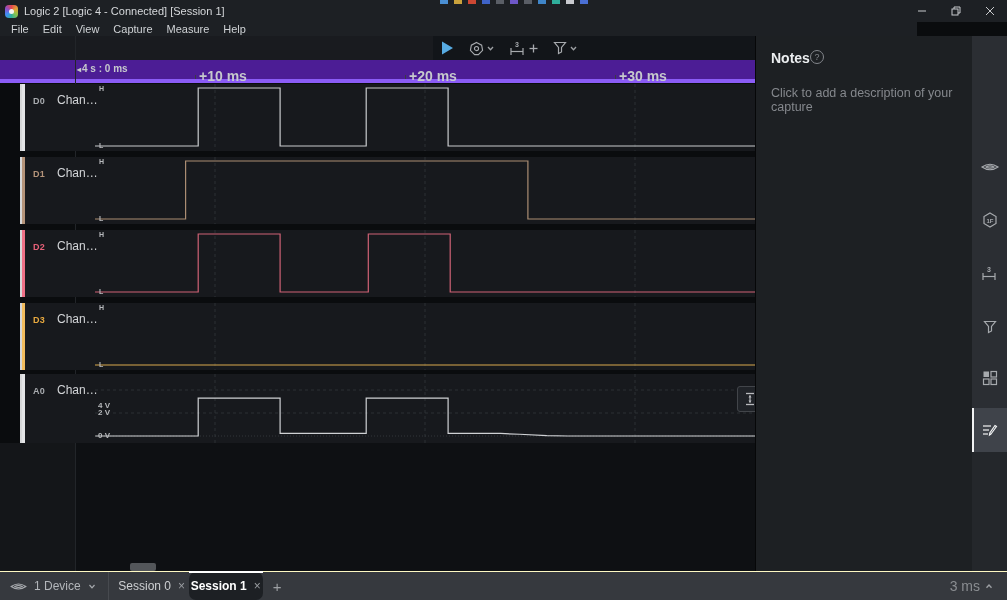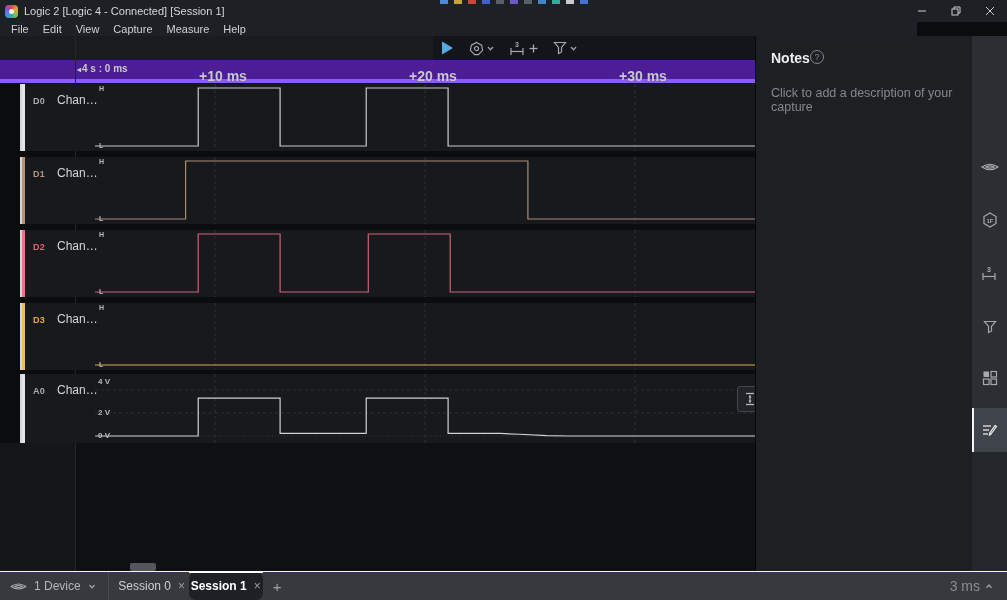--- a/index.html
+++ b/index.html
@@ -264,21 +264,21 @@
           <span class="ch-name">Chan…</span>
         </div>
         <div class="ch-wave"><svg width="680" height="69" viewBox="0 0 680 69">
             <line x1="120" y1="0" x2="120" y2="69" stroke="#2d3034" stroke-dasharray="3,3" stroke-width="1"></line>
             <line x1="330" y1="0" x2="330" y2="69" stroke="#2d3034" stroke-dasharray="3,3" stroke-width="1"></line>
             <line x1="540" y1="0" x2="540" y2="69" stroke="#2d3034" stroke-dasharray="3,3" stroke-width="1"></line>
             <line x1="0" y1="16" x2="680" y2="16" stroke="#2d3034" stroke-dasharray="3,3" stroke-width="1"></line>
             <line x1="0" y1="39" x2="680" y2="39" stroke="#2d3034" stroke-dasharray="3,3" stroke-width="1"></line>
             <line x1="0" y1="62" x2="680" y2="62" stroke="#33363a" stroke-dasharray="1,2" stroke-width="1"></line>
             <polyline points="0.29999999999999716,62 103.19999999999999,62 103.19999999999999,24.050000000000004 185.09999999999997,24.050000000000004 185.09999999999997,59.47 271.2,59.47 271.2,24.050000000000004 353.1,24.050000000000004 353.1,59.47 405.6,59.47 424.5,60.275 451.80000000000007,61.655 472.80000000000007,62 680,62" fill="none" stroke="#cfd1d4" stroke-width="1.2"></polyline>
-          </svg><span class="vlab" style="top: 3px;">4 V</span><span class="vlab" style="top: 34px;">2 V</span><span class="vlab" style="top: 57px;">0 V</span><div class="scale-btn">
+          </svg><span class="vlab" style="top: 27px;">4 V</span><span class="vlab" style="top: 34px;">2 V</span><span class="vlab" style="top: 57px;">0 V</span><div class="scale-btn">
             <svg width="12" height="14" viewBox="0 0 12 14">
               <line x1="2" y1="1.5" x2="10" y2="1.5" stroke="#b8babd" stroke-width="1.3"></line>
               <line x1="2" y1="12.5" x2="10" y2="12.5" stroke="#b8babd" stroke-width="1.3"></line>
               <line x1="6" y1="3.5" x2="6" y2="10.5" stroke="#b8babd" stroke-width="1.2"></line>
               <polygon points="6,3 4.5,5.5 7.5,5.5" fill="#b8babd"></polygon>
               <polygon points="6,11 4.5,8.5 7.5,8.5" fill="#b8babd"></polygon>
             </svg>
           </div></div>
       </div>
     </div>

